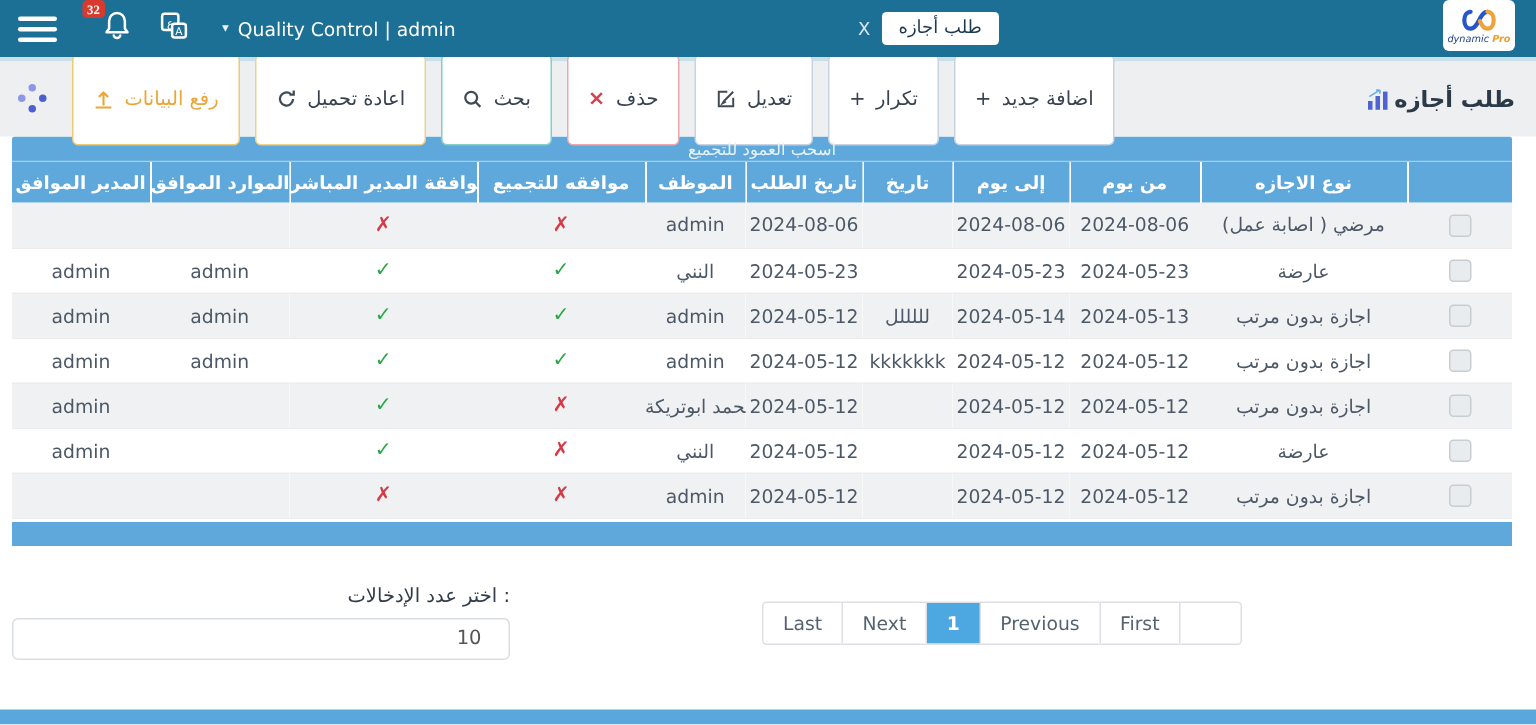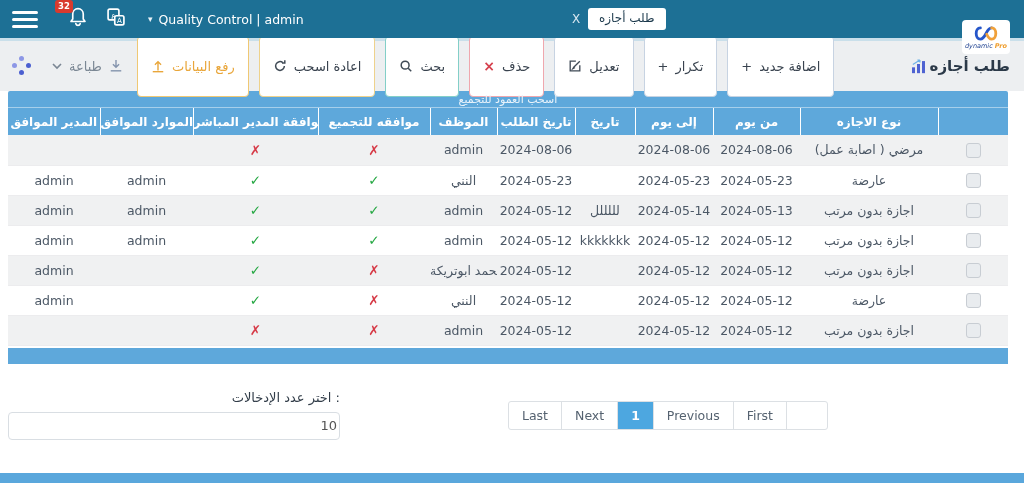--- a/index.html
+++ b/index.html
@@ -6,32 +6,32 @@
   html,body { width:1024px; height:483px; overflow:hidden; background:#fff;
     font-family:"DejaVu Sans", sans-serif; }
   .app { position:relative; width:1024px; height:483px; }
 
   
   .topbar { height:38px; background:#1d7095; display:flex; align-items:center;
     padding:0 12px; position:relative; }
   .hamburger { width:26px; height:17px; display:flex; flex-direction:column;
     justify-content:space-between; cursor:pointer; }
   .hamburger i { display:block; height:3px; background:#fff; border-radius:2px; }
-  .bell-wrap { position:relative; margin-left:30px; cursor:pointer; }
+  .bell-wrap { position:relative; margin-left:30px; cursor:pointer;font-family:Liberation Serif, serif; }
   .badge { position:absolute; top:-6px; left:-13px; background:#d93a2e; color:#fff;
     font-size:8.5px; font-weight:bold; padding:2px 3px; border-radius:3px; line-height:1; }
   .translate-wrap { margin-left:18px; cursor:pointer; }
   .user { margin-left:22px; color:#fff; font-size:12.5px; display:flex;
     align-items:center; gap:6px; cursor:pointer; }
   .user .caret { font-size:9px; color:#e8f1f7; }
   .tab-close { position:absolute; left:572px; top:12px; color:#dcE9f2; font-size:12px;
     cursor:pointer; color:#d8e7f1; }
   .tab { position:absolute; left:588px; top:8px; background:#fff; color:#1d3a4d;
     font-size:12px; padding:3px 11px 5px; border-radius:3px; cursor:pointer; }
-  .logo-box { position:absolute; right:14px; top:20px; width:48px; height:34px;
+  .logo-box { position:absolute; right:14px; top:0; width:48px; height:34px;
     background:#fff; border-radius:4px; display:flex; flex-direction:column;
     align-items:center; justify-content:center; }
   .logo-text { font-size:6.5px; font-style:italic; color:#1c3f8f; line-height:1;
     margin-top:1px; }
   .logo-text b { color:#ef9e2e; }
   .topbar-edge { height:3px; background:#c9dfea; }
 
   
   .toolbar { height:50px; background:#edeff1; display:flex; align-items:center;
     padding:0 14px 0 12px; gap:10px; }
@@ -73,21 +73,21 @@
   .row-checkbox { display:inline-block; width:15px; height:15px; background:#e9ecef;
     border:1px solid #c8cdd3; border-radius:3px; vertical-align:middle; cursor:pointer; }
   .table-bottom-bar { height:16px; background:#5ea8db; margin-top:2px; }
 
   
   .footer { display:flex; align-items:flex-start; margin:26px 28px 0 8px; }
   .entries { width:332px; }
   .entries-label { text-align:right; font-size:13px; color:#323d49; }
   .entries-input { margin-top:7px; width:100%; height:28px; border:1px solid #d9dee3;
     border-radius:4px; background:#fff; font-size:13px; color:#555; text-align:right;
-    padding:0 2px; font-family:inherit; }
+    padding:0 18px; font-family:inherit; }
   .pagination-wrap { flex:1; display:flex; justify-content:center; margin-top:11px; }
   .pagination { display:flex; border:1px solid #dce0e4; border-radius:3px;
     overflow:hidden; background:#fff; }
   .page-cell { padding:6px 13px; font-size:12.5px; color:#556270;
     border-right:1px solid #dce0e4; text-align:center; cursor:pointer; min-width:16px; }
   .page-cell.active { background:#4da7e0; color:#fff; font-weight:bold; }
   .page-cell.empty { min-width:40px; border-right:none; cursor:default; }
   .total { width:250px; margin-top:22px; direction:rtl; text-align:right;
     font-size:13px; color:#2e3944; }
   .bottom-strip { position:absolute; left:0; right:0; bottom:0; height:10px;
@@ -135,43 +135,33 @@
   </header>
   <div class="topbar-edge"></div>
 
   <div class="toolbar">
     <div class="dots-icon">
         <i></i>
         <i></i>
         <i></i>
         <i></i>
       </div>
-    <button class="btn btn-print">
-      <svg width="10" height="7" viewBox="0 0 10 7">
-          <path d="M1 1l4 4 4-4" stroke="#7b8794" stroke-width="1.6" fill="none"></path>
-        </svg>
-      <span>طباعة</span>
-      <svg width="14" height="14" viewBox="0 0 16 16">
-          <path d="M8 1v8M4.5 6L8 9.5 11.5 6" stroke="#8494ad" stroke-width="1.6" fill="none"></path>
-          <path d="M2 13.5h12" stroke="#8494ad" stroke-width="1.6"></path>
-        </svg>
-    </button>
     <button class="btn btn-upload">
       <svg width="14" height="14" viewBox="0 0 16 16">
           <path d="M8 13V3M4.5 6.5L8 3l3.5 3.5" stroke="#e9a63a" stroke-width="1.6" fill="none"></path>
           <path d="M2 14.5h12" stroke="#e9a63a" stroke-width="1.6"></path>
         </svg>
       <span>رفع البيانات</span>
     </button>
     <button class="btn btn-reload">
       <svg width="14" height="14" viewBox="0 0 16 16">
           <path d="M13 8a5 5 0 1 1-1.8-3.85" stroke="#3f4a55" stroke-width="1.7" fill="none"></path>
           <path d="M13.5 1.5v3.2h-3.2" stroke="#3f4a55" stroke-width="1.7" fill="none"></path>
         </svg>
-      <span>اعادة اسحب</span>
+      <span>اعادة تحميل</span>
     </button>
     <button class="btn btn-search">
       <svg width="14" height="14" viewBox="0 0 16 16">
           <circle cx="7" cy="7" r="4.5" stroke="#3f4a55" stroke-width="1.7" fill="none"></circle>
           <path d="M10.5 10.5L14 14" stroke="#3f4a55" stroke-width="1.7"></path>
         </svg>
       <span>بحث</span>
     </button>
     <button class="btn btn-delete">
       <span class="glyph">×</span>

